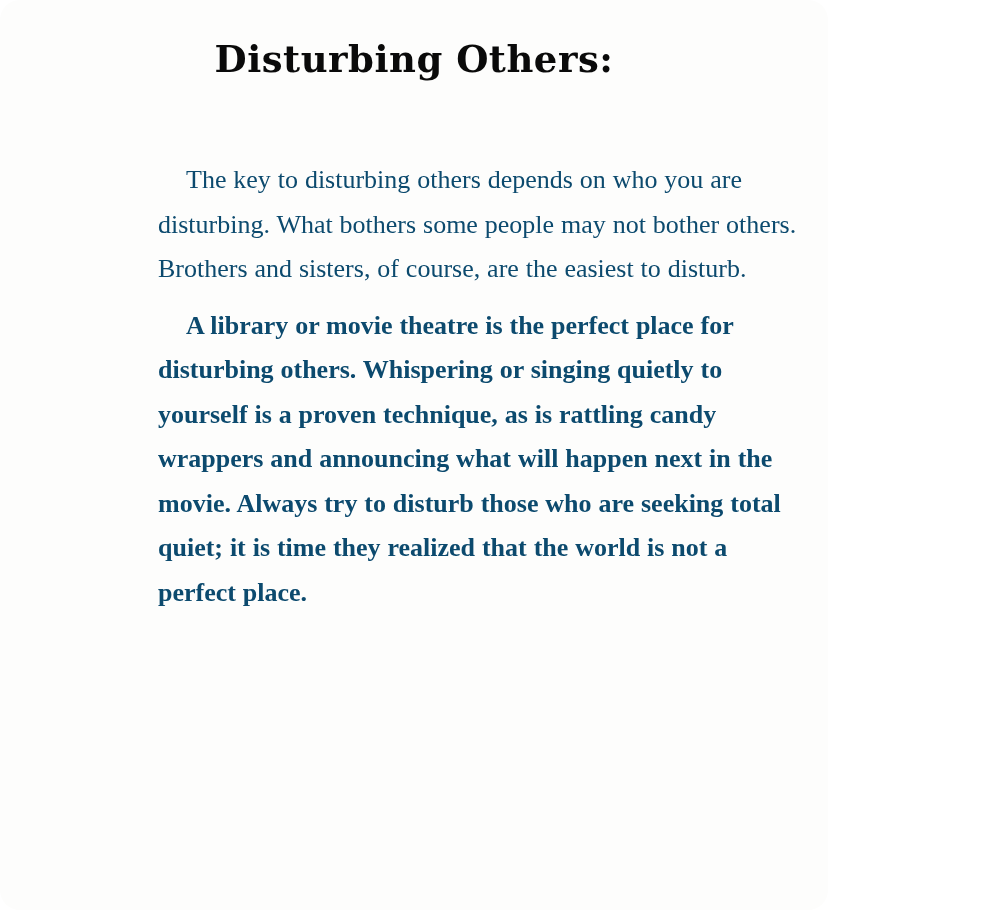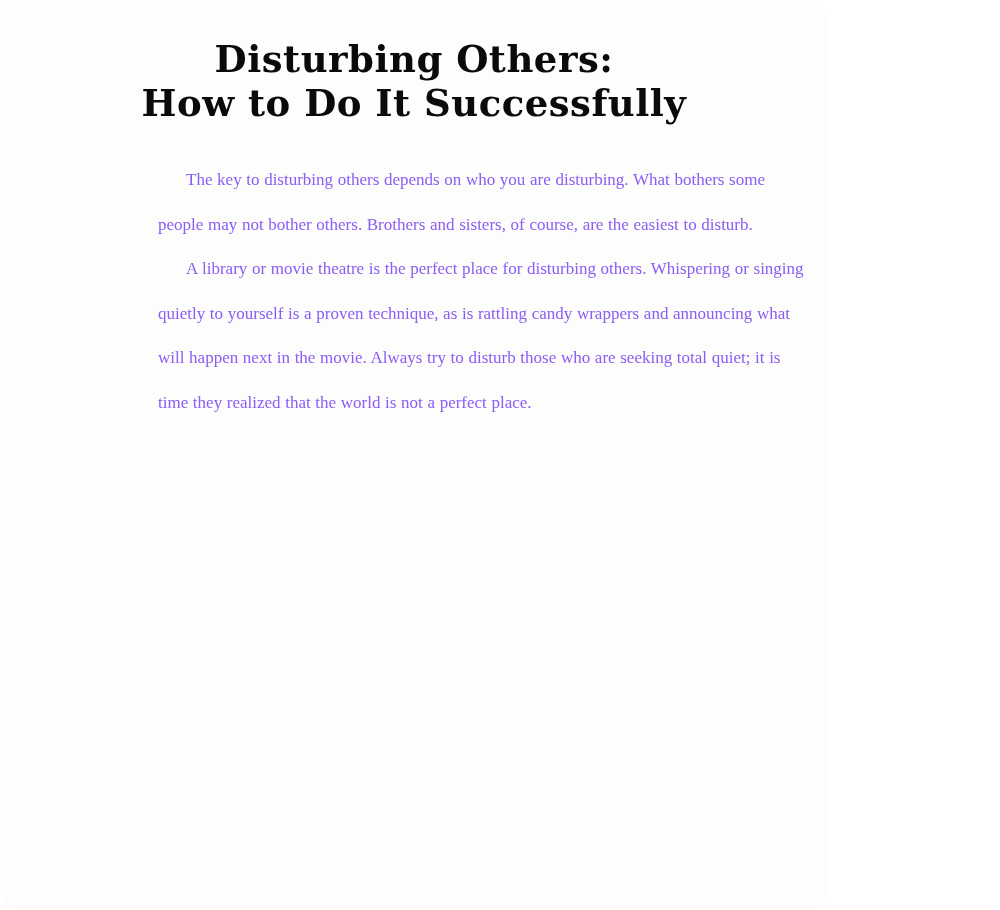--- a/index.html
+++ b/index.html
@@ -37,38 +37,38 @@
   .body-wrap {
     position: absolute;
     left: 158px;
     top: 158px;
     width: 648px;
   }
   p.para {
     margin: 0 0 0 0;
     text-indent: 28px;
     font-family: "Liberation Serif", serif;
-    font-size: 17px;
+    font-size: 26px;
     line-height: 44.5px;
-    color: #8b5cf6;
+    color: #0c4a6e;
     text-align: left;
     word-spacing: 0.4px;
   }
   p.para + p.para {
-    margin-top: 0;
+    margin-top: 12px;
+    font-weight: bold;
   }
 </style>
 </head>
 <body>
 
 <div class="page">
 
   <div class="title-block">
     <div class="title-line">Disturbing Others:</div>
-    <div class="title-line">How to Do It Successfully</div>
   </div>
 
   <div class="body-wrap">
     <p class="para">The key to disturbing others depends on who you are disturbing. What bothers some people may not bother others. Brothers and sisters, of course, are the easiest to disturb.</p>
     <p class="para">A library or movie theatre is the perfect place for disturbing others. Whispering or singing quietly to yourself is a proven technique, as is rattling candy wrappers and announcing what will happen next in the movie. Always try to disturb those who are seeking total quiet; it is time they realized that the world is not a perfect place.</p>
   </div>
 
 </div>
 
 </body></html>

